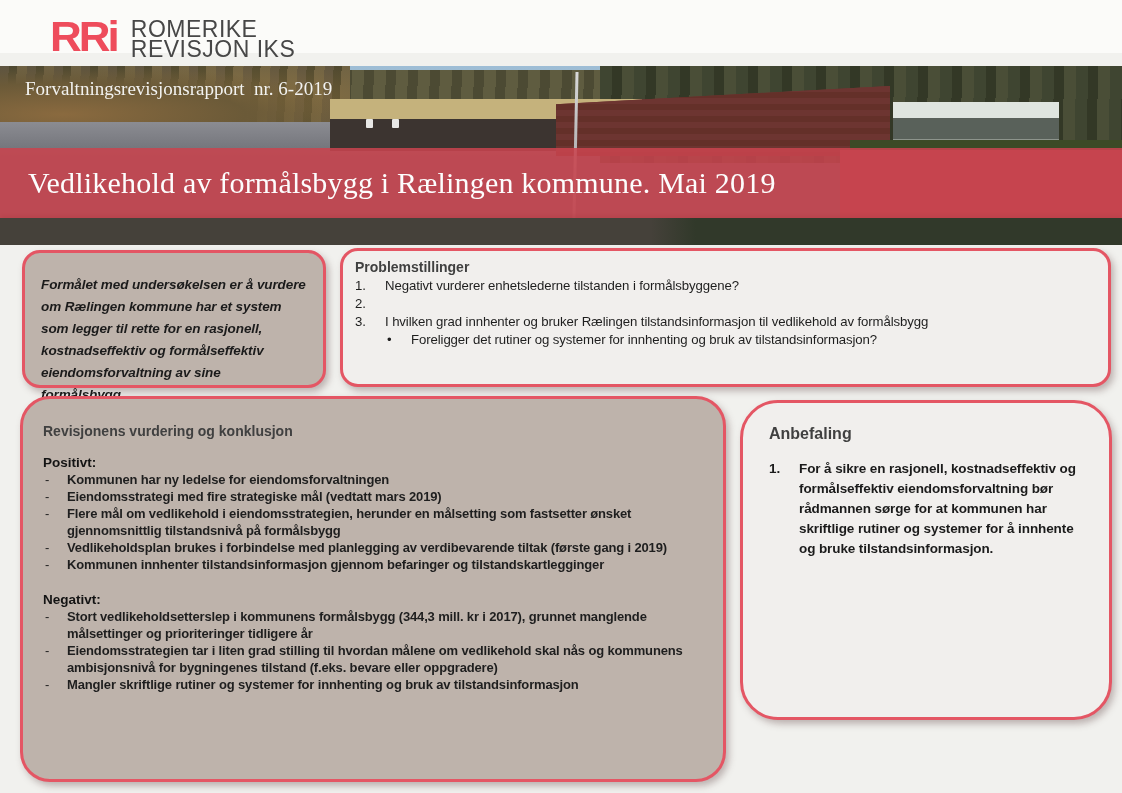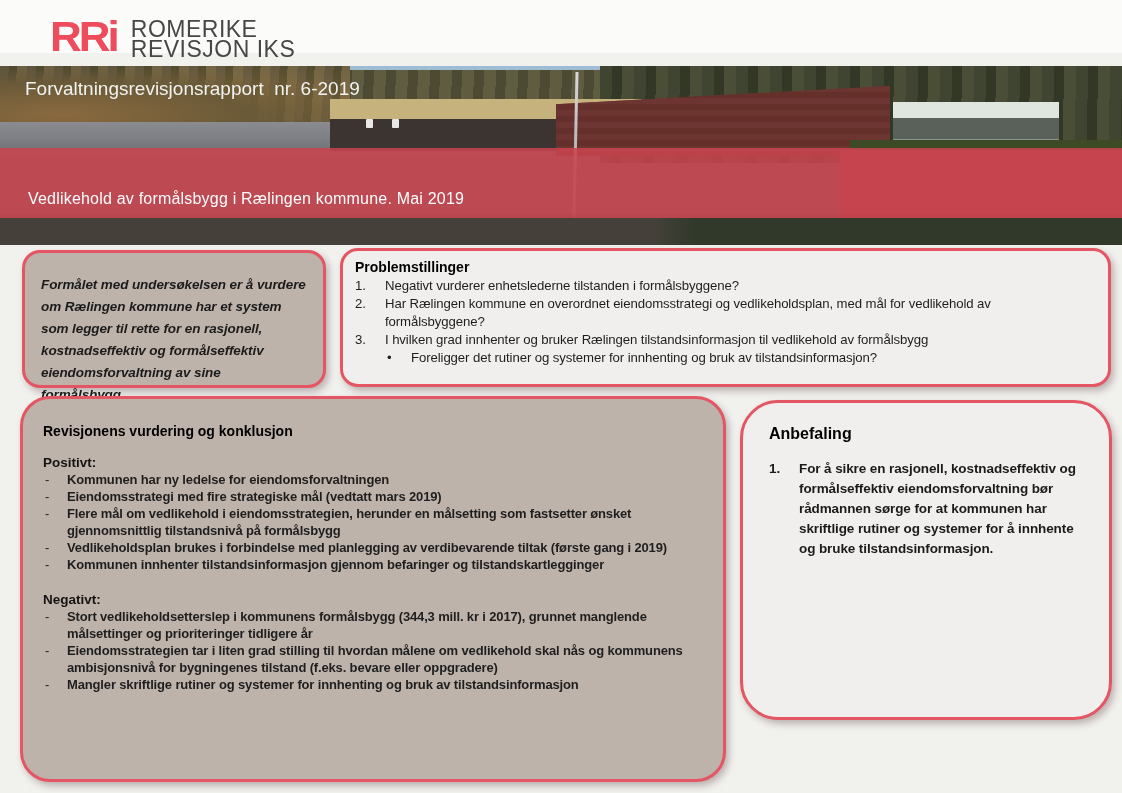--- a/index.html
+++ b/index.html
@@ -13,21 +13,21 @@
   
   .header{position:absolute;top:0;left:0;width:100%;height:53px;background:#fbfbf9;}
   .logo{position:absolute;left:50px;top:16px;display:flex;align-items:flex-start;}
   .logo-mark{
     font-size:44px;font-weight:700;line-height:40px;color:#ee4c5c;
     letter-spacing:-3px;transform:scaleY(.98);
   }
   .logo-text{margin-left:14px;margin-top:3px;color:#474747;font-size:23px;line-height:20px;letter-spacing:.5px;}
 
   
-  .photo{position:absolute;top:66px;left:0;width:1122px;height:179px;overflow:hidden;background:#6f7076;}
+  .photo{position:absolute;top:66px;left:0;width:1122px;height:179px;overflow:hidden;background:#6f7076;font-family:Liberation Serif, serif;}
   .ph{position:absolute;}
   .ph-sky{left:0;top:0;width:100%;height:52px;background:linear-gradient(#9dbdd6,#dcead998);}
   .ph-trees-left{left:0;top:0;width:350px;height:88px;
     background:
       radial-gradient(ellipse at 18% 55%, #8a6a3f 0%, #6b5a38 45%, rgba(0,0,0,0) 72%),
       radial-gradient(ellipse at 70% 40%, #b5883f66 0%, rgba(0,0,0,0) 60%),
       repeating-linear-gradient(94deg,#5d5440 0 9px,#4c472f 9px 17px,#6e6244 17px 27px);}
   .ph-trees-mid{left:330px;top:4px;width:320px;height:36px;background:repeating-linear-gradient(92deg,#5f5c40 0 12px,#4c4a33 12px 22px);}
   .ph-trees-right{left:600px;top:0;width:522px;height:97px;
     background:repeating-linear-gradient(91deg,#3f4531 0 12px,#333826 12px 22px,#4a4e37 22px 34px);}
@@ -43,28 +43,28 @@
   .ph-bldg-white{left:893px;top:36px;width:166px;height:48px;
     background:linear-gradient(#dfe5df 0 34%,#59615a 34% 78%,#8d948c 78%);}
   .ph-grass-right{left:850px;top:74px;width:272px;height:14px;background:#3c4a26;}
   .ph-track{left:840px;top:84px;width:282px;height:70px;background:#b4494f;}
   .ph-pole{left:574px;top:6px;width:3px;height:146px;background:linear-gradient(#d8d8d8,#97979a);transform:rotate(1.2deg);}
   .ph-ground{left:0;bottom:0;width:100%;height:27px;
     background:linear-gradient(90deg,#45413a 0 58%,#31392a 62%);
     box-shadow:0 -3px 4px rgba(20,20,15,.45);}
   .report-no{position:absolute;left:25px;top:12px;color:#f2f2f0;font-size:19px;white-space:pre-wrap;z-index:5;}
   .title-banner{position:absolute;left:0;top:82px;width:100%;height:70px;background:rgba(201,68,78,.87);z-index:4;}
-  .title-banner h1{margin:0;padding:16px 0 0 28px;font-size:16px;font-weight:400;color:#fdfdfd;line-height:70px;letter-spacing:.2px;}
+  .title-banner h1{margin:0;padding:0 0 0 28px;font-size:30px;font-weight:400;color:#fdfdfd;line-height:70px;letter-spacing:.2px;}
 
   
   .box{position:absolute;box-sizing:border-box;border:3px solid #e45664;
     box-shadow:3px 4px 7px rgba(90,60,60,.35);}
   .taupe{background:#beb3ab;}
   .light{background:#f1efed;}
-  .box h2{margin:0;font-size:14px;font-weight:700;color:#000000;}
+  .box h2{margin:0;font-size:14px;font-weight:700;color:#404040;}
 
   .purpose{left:22px;top:250px;width:304px;height:138px;border-radius:18px;padding:19px 16px;}
   .purpose p{margin:2px 0 0 0;font-size:13.5px;font-weight:700;font-style:italic;color:#1b1b1b;line-height:22px;letter-spacing:-.1px;}
 
   .problems{left:340px;top:248px;width:771px;height:139px;border-radius:18px;padding:8px 14px 8px 12px;}
   .problems h2{margin-bottom:2px;}
   .prow{display:flex;font-size:13.2px;color:#1e1e1e;line-height:18px;letter-spacing:-.1px;}
   .prow .pnum{flex:none;width:30px;}
   .prow .ptxt{flex:1;max-width:660px;}
   .prow.sub{padding-left:32px;}
@@ -128,21 +128,20 @@
     <h2>Problemstillinger</h2>
     <div>
 
         <div class="prow">
           <span class="pnum">1.</span>
           <span class="ptxt">Negativt vurderer enhetslederne tilstanden i formålsbyggene?</span>
         </div>
 
         <div class="prow">
           <span class="pnum">2.</span>
-          <span class="ptxt">Har Rælingen kommune en overordnet eiendomsstrategi og vedlikeholdsplan, med mål for vedlikehold av formålsbyggene?</span>
         </div>
 
         <div class="prow">
           <span class="pnum">3.</span>
           <span class="ptxt">I hvilken grad innhenter og bruker Rælingen tilstandsinformasjon til vedlikehold av formålsbygg</span>
         </div>
         <div class="prow sub">
           <span class="pnum">•</span>
           <span class="ptxt">Foreligger det rutiner og systemer for innhenting og bruk av tilstandsinformasjon?</span>
         </div>

